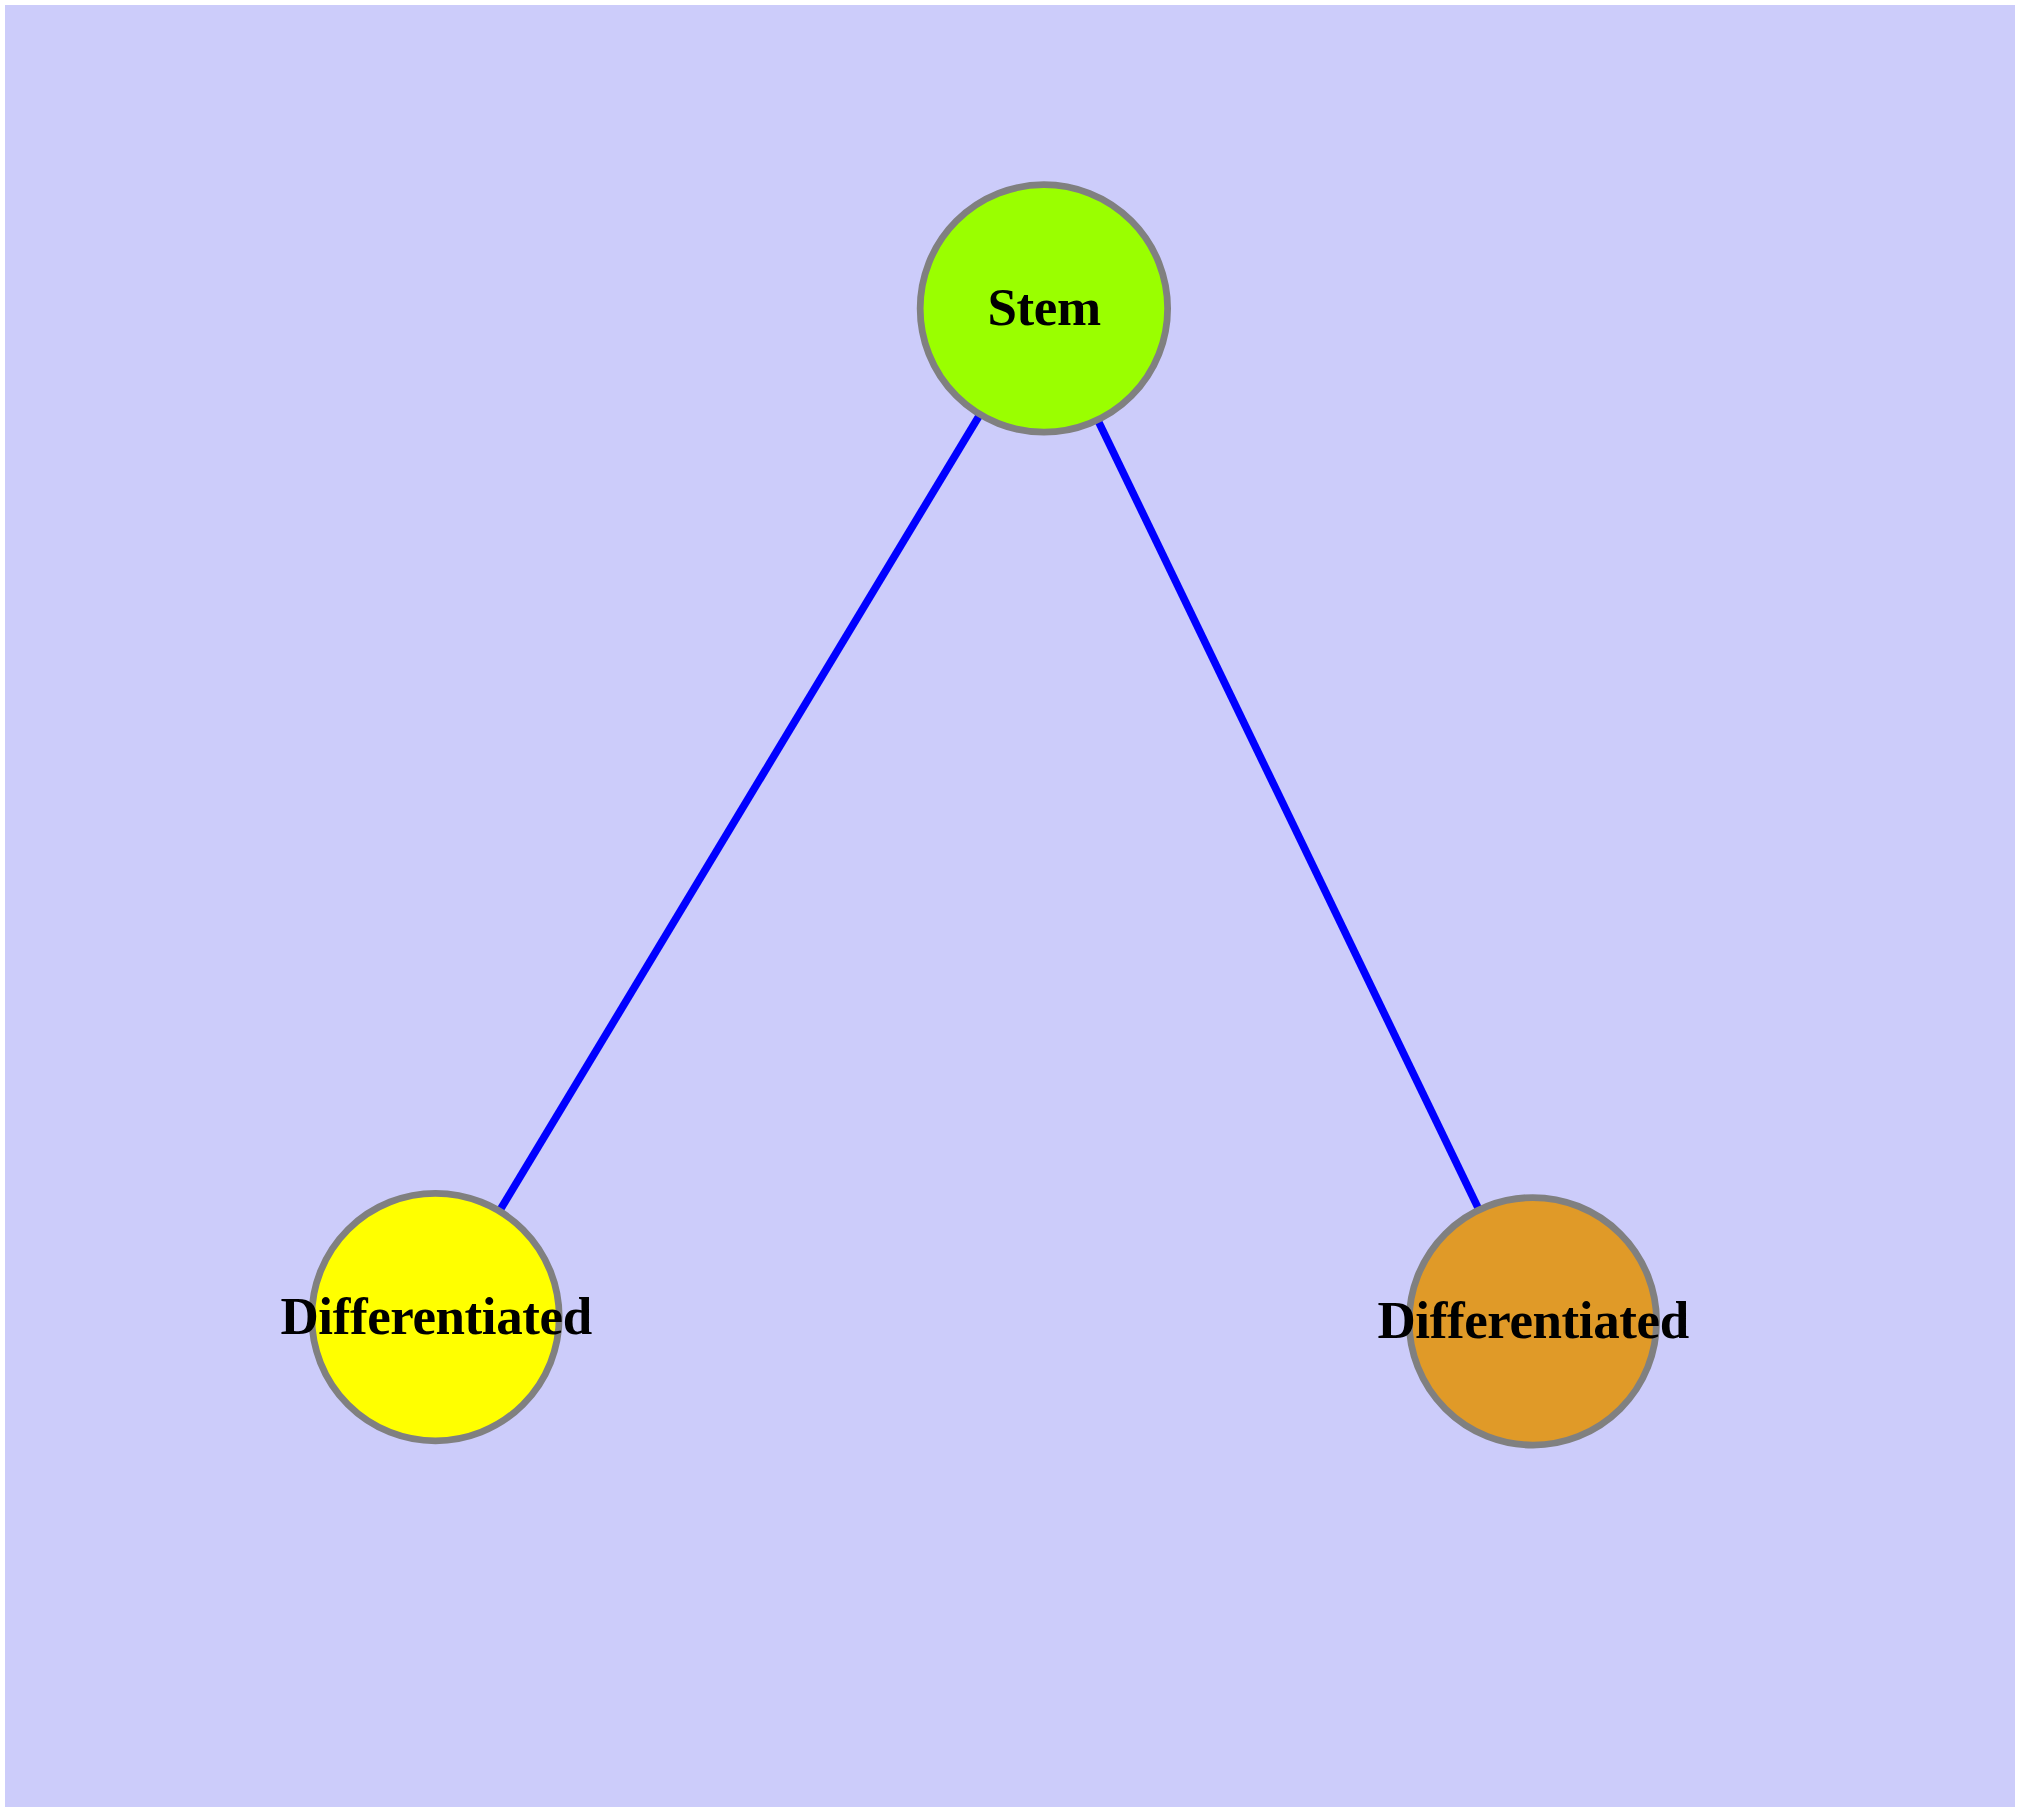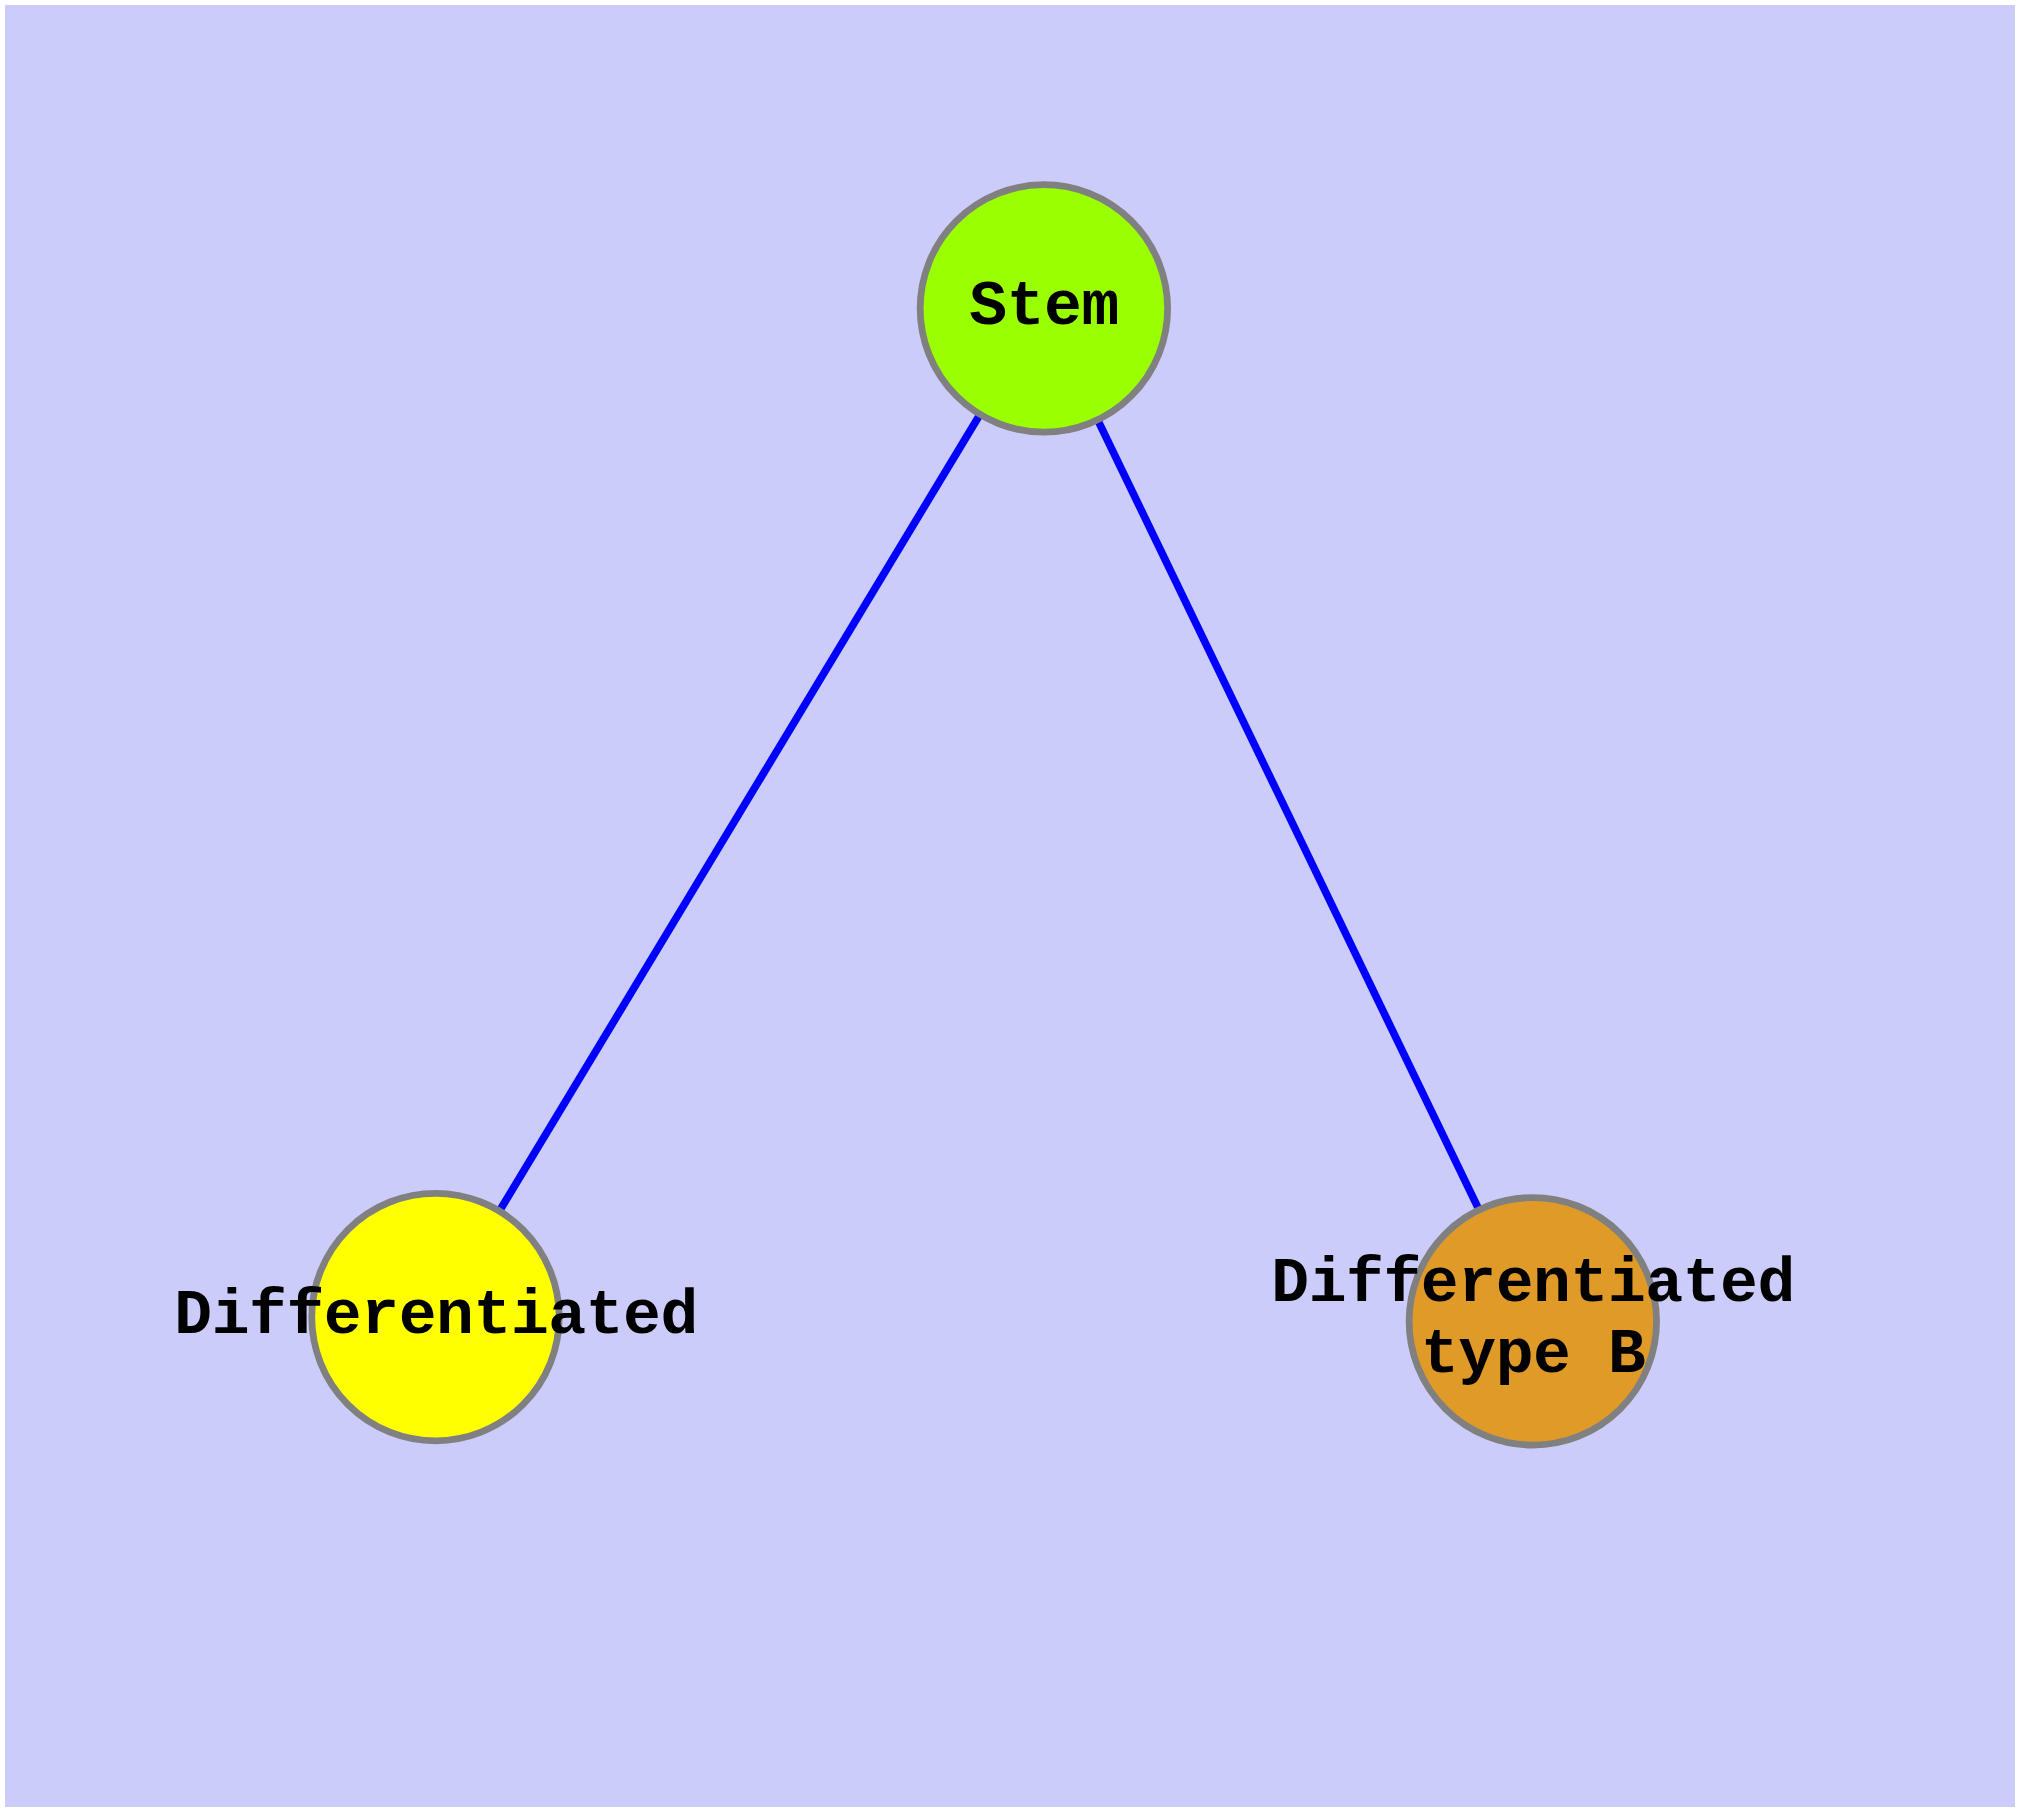--- a/index.html
+++ b/index.html
@@ -37,23 +37,23 @@
   }
   .edge-line {
     stroke: #0000ff;
     stroke-width: 9;
     stroke-linecap: butt;
   }
   .node-label {
     position: absolute;
     transform: translate(-50%, -50%);
     text-align: center;
-    font-family: Liberation Mono, monospace;
+    font-family: Liberation Serif, serif;
     font-weight: bold;
-    font-size: 63px;
+    font-size: 53px;
     line-height: 1.12;
     color: #000000;
     white-space: nowrap;
     pointer-events: none;
     letter-spacing: -0.4px;
   }
 </style>
 </head>
 <body>
 
@@ -74,19 +74,18 @@
 
     <div id="labels-layer">
         <div class="node-label" style="left: 1039px; top: 303px; color: rgb(0, 0, 0);">
           <div>Stem</div>
         </div>
         <div class="node-label" style="left: 431px; top: 1312px; color: rgb(0, 0, 0);">
           <div>Differentiated</div>
         </div>
         <div class="node-label" style="left: 1528px; top: 1316px; color: rgb(0, 0, 0);">
           <div>Differentiated</div>
-          <div>type B</div>
         </div>
       </div>
 
   </div>
 </div>
 
 
 </body></html>

